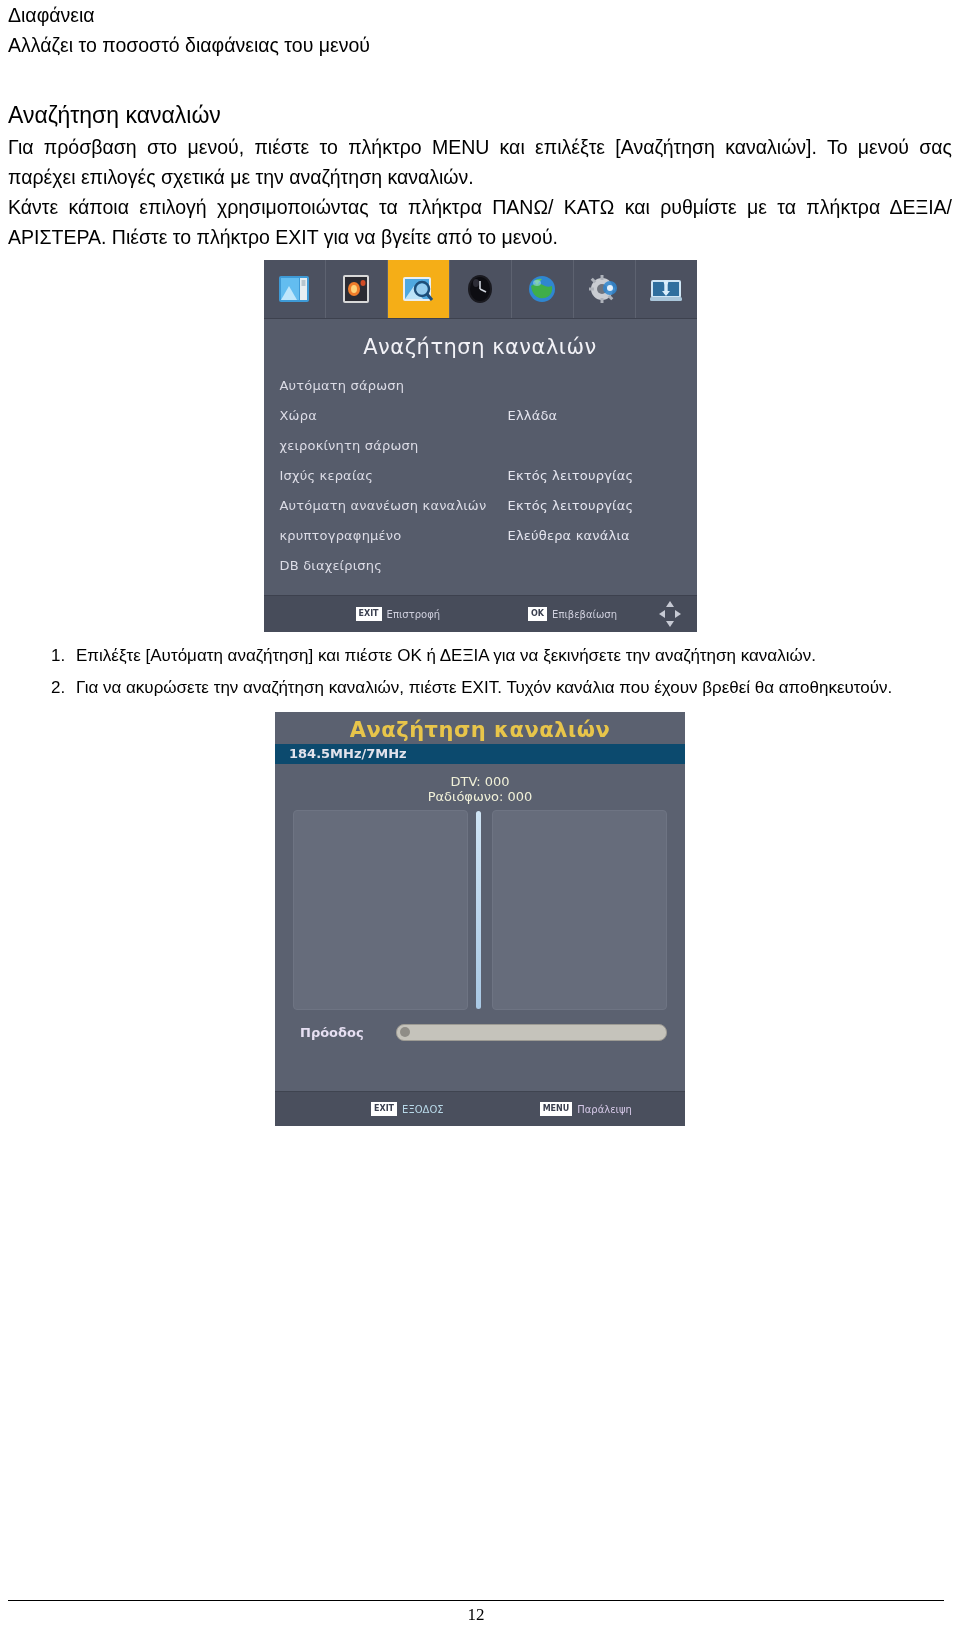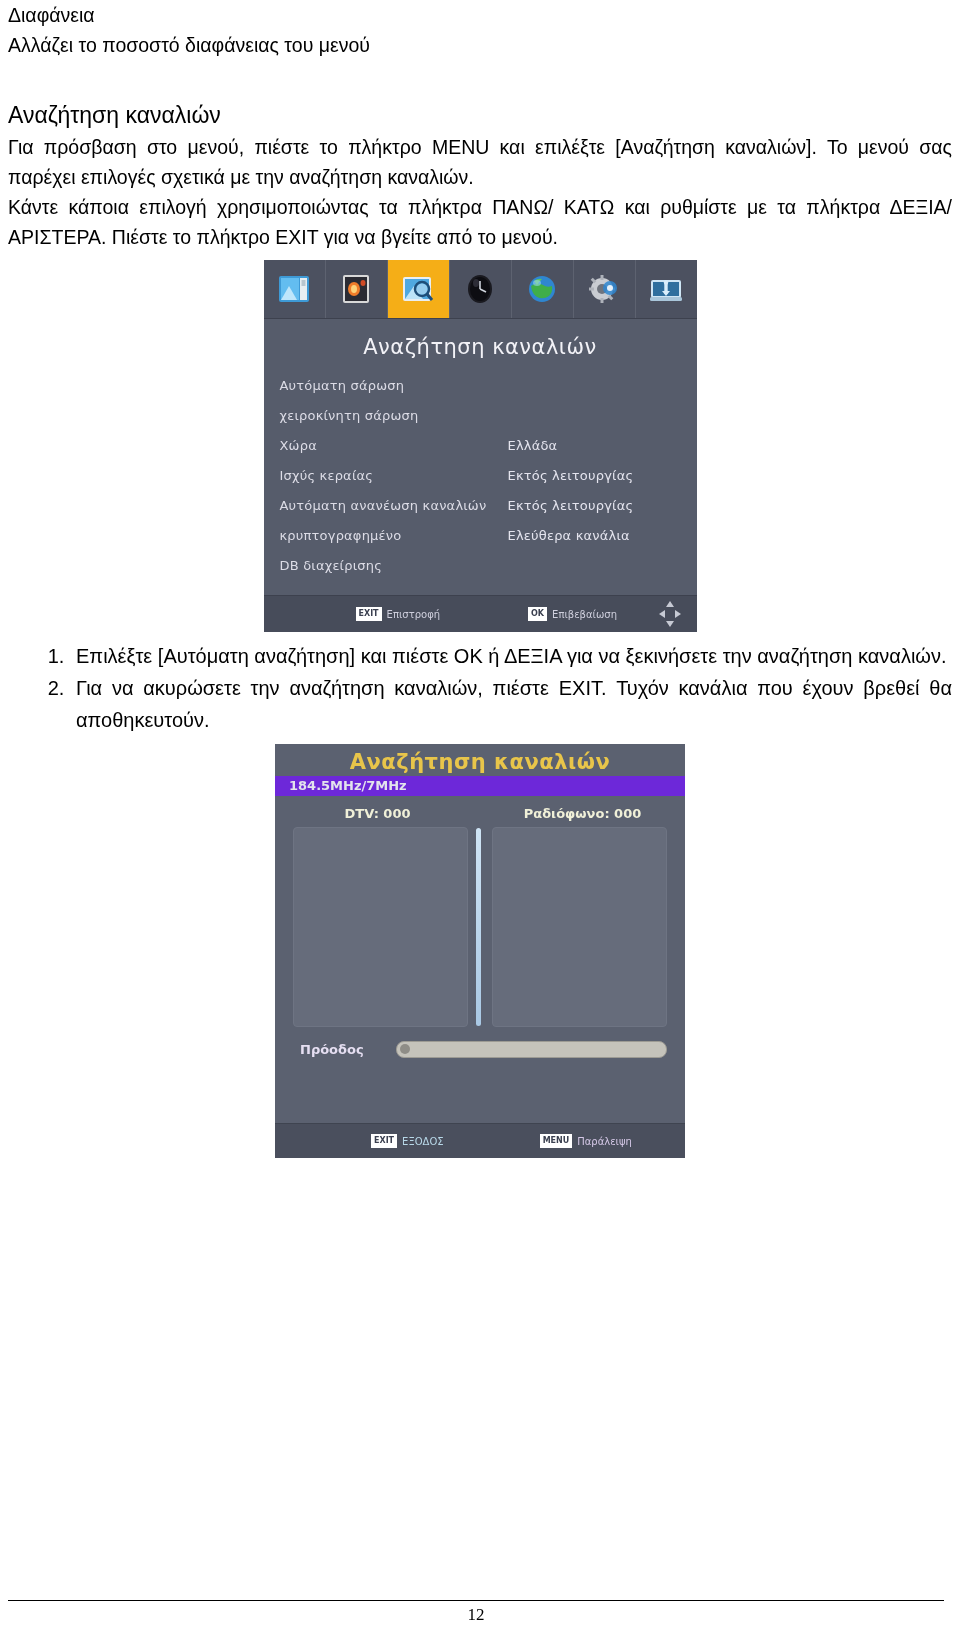--- a/index.html
+++ b/index.html
@@ -37,21 +37,21 @@
     margin: 0;
     font-weight: normal;
   }
   .justify { text-align: justify; text-align-last: left; }
   .spacer-lg { height: 38px; }
   .spacer-sm { height: 8px; }
 
   ol.steps {
     margin: 0;
     padding-left: 62px;
-    font-size: 20px;
+    font-size: 17px;
     line-height: 32px;
   }
   ol.steps li {
     margin: 0 0 0 0;
     padding-left: 6px;
   }
   ol.steps li .stepline { text-align: justify; text-align-last: left; }
 
   
   .shot-wrap {
@@ -141,32 +141,33 @@
   .tv2 { width: 410px; height: 414px; background: #5b6170; }
   .tv2 .t2title {
     text-align: center;
     font-size: 21px;
     color: #e8c54a;
     padding: 6px 0 2px 0;
     font-weight: bold;
     letter-spacing: .5px;
   }
   .tv2 .freqbar {
-    background: #6d28d9;
+    background: #0c4a6e;
     font-size: 13px;
     color: #e3e3ec;
     padding: 2px 0 3px 14px;
     font-weight: bold;
   }
   .tv2 .counts {
     display: flex;
     padding: 10px 0 6px 0;
     font-size: 13px;
     color: #f0f0d8;
-    font-weight: bold;
+    font-weight: normal;
+    flex-direction: column;
   }
   .tv2 .counts > div { flex: 1 1 0; text-align: center; }
   .tv2 .panels {
     display: flex;
     gap: 24px;
     padding: 0 18px;
     height: 200px;
   }
   .tv2 .panel {
     flex: 1 1 0;
@@ -342,26 +343,26 @@
       </div>
 
       <div class="title">Αναζήτηση καναλιών</div>
 
       <div class="rows">
         <div class="row">
           <div class="lbl">Αυτόματη σάρωση</div>
           <div class="val"></div>
         </div>
         <div class="row">
+          <div class="lbl">Χώρα</div>
+          <div class="val">Ελλάδα</div>
+        </div>
+        <div class="row">
           <div class="lbl">χειροκίνητη σάρωση</div>
           <div class="val"></div>
-        </div>
-        <div class="row">
-          <div class="lbl">Χώρα</div>
-          <div class="val">Ελλάδα</div>
         </div>
         <div class="row">
           <div class="lbl">Ισχύς κεραίας</div>
           <div class="val">Εκτός λειτουργίας</div>
         </div>
         <div class="row">
           <div class="lbl">Αυτόματη ανανέωση καναλιών</div>
           <div class="val">Εκτός λειτουργίας</div>
         </div>
         <div class="row">

